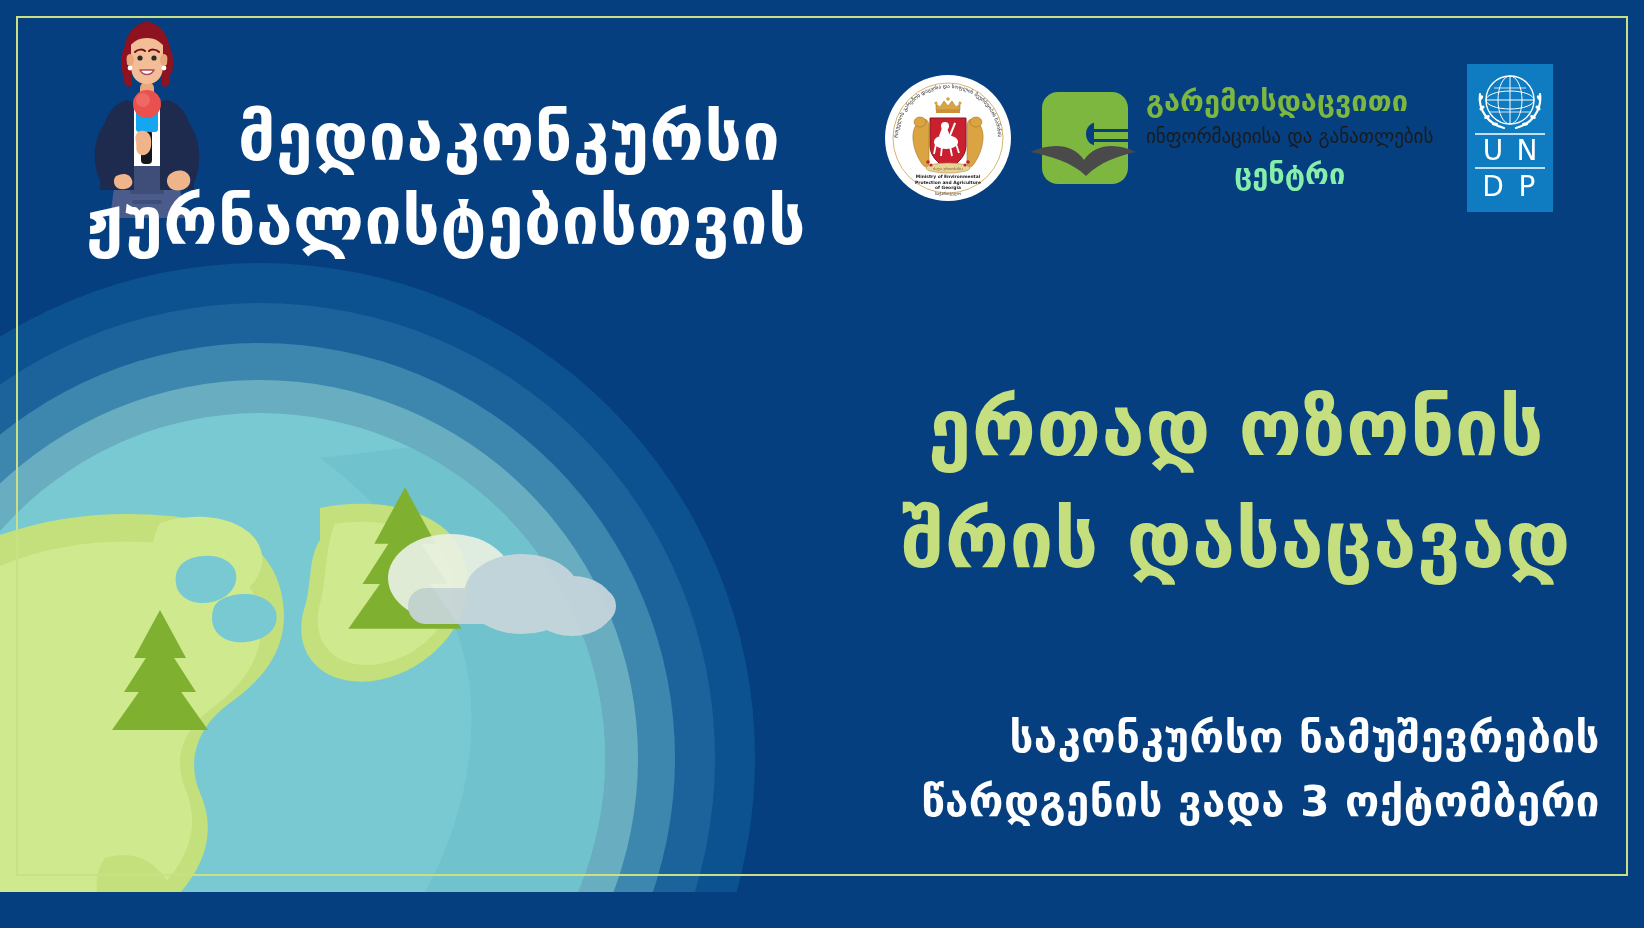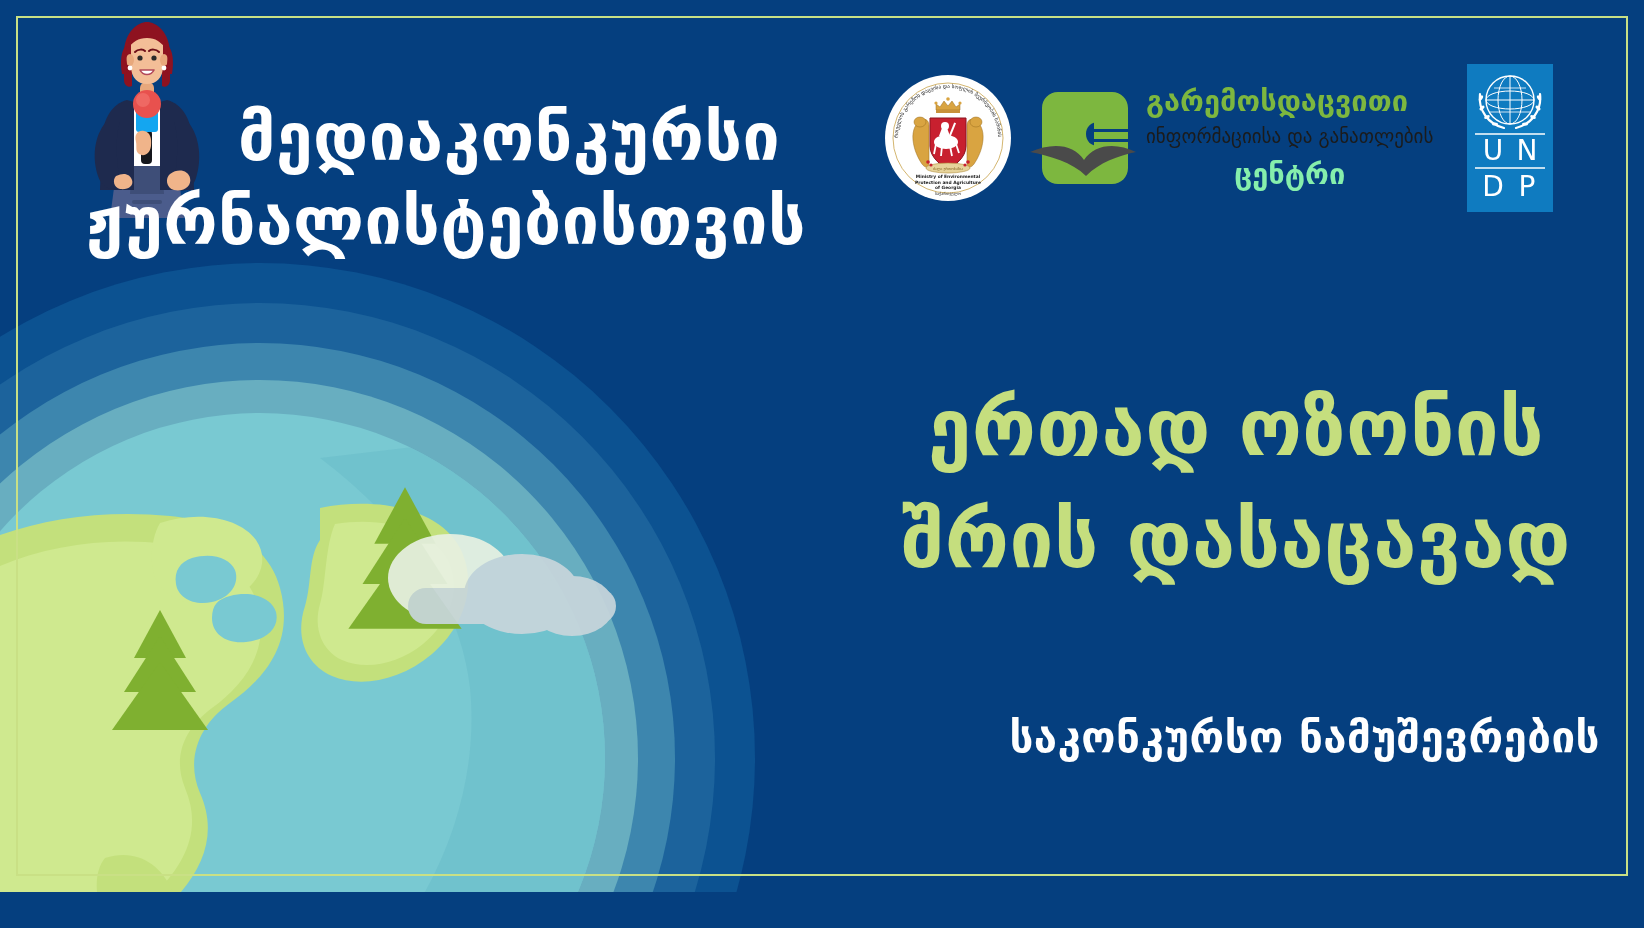--- a/index.html
+++ b/index.html
@@ -411,16 +411,17 @@
     </div>
   </div>
 
   <div class="headline">
     <div class="headline-line">ერთად ოზონის</div>
     <div class="headline-line">შრის დასაცავად</div>
   </div>
 
   <div class="deadline">
     <div class="deadline-line">საკონკურსო ნამუშევრების</div>
+    <div class="deadline-line">წარდგენის ვადა 3 ოქტომბერი</div>
   </div>
 
   <div class="frame"></div>
 </div>
 
 </body></html>

